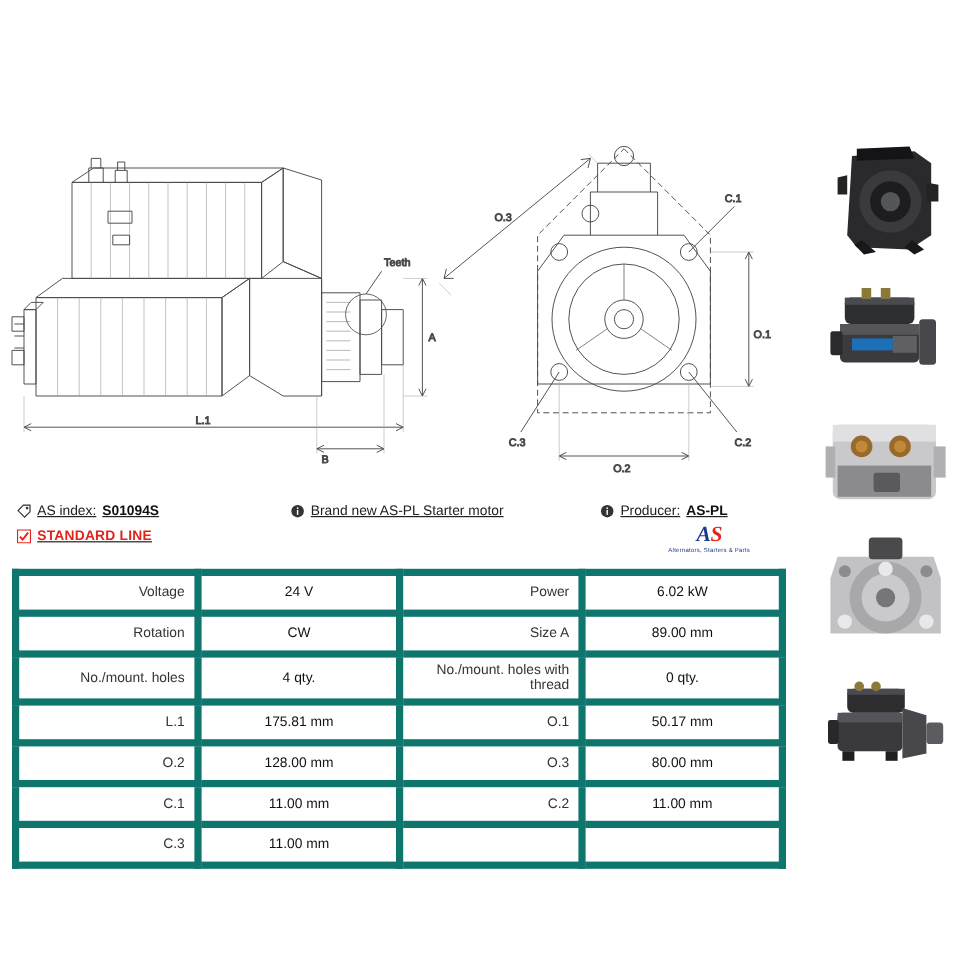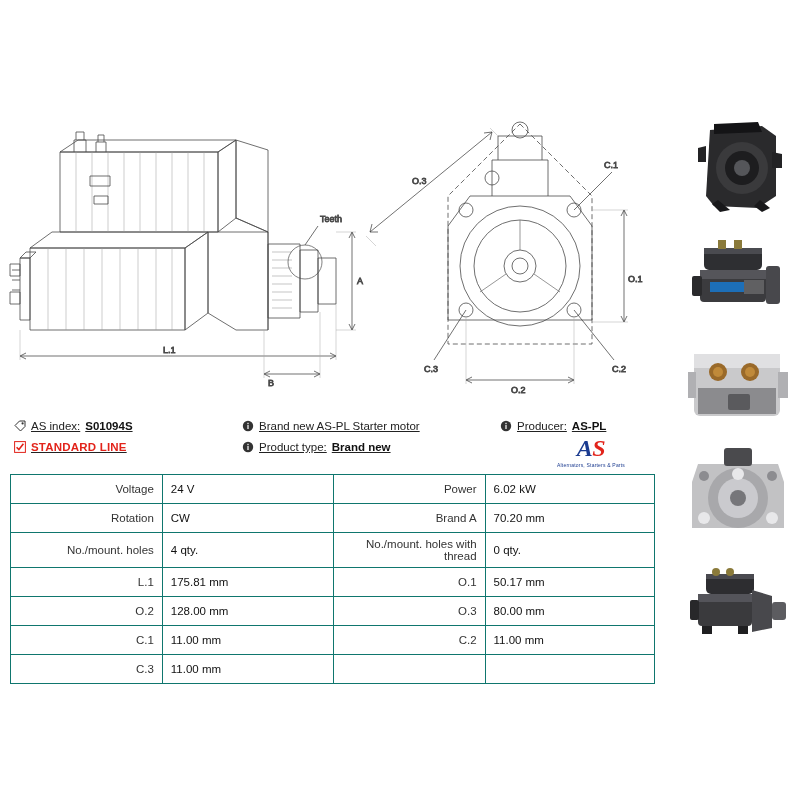--- a/index.html
+++ b/index.html
@@ -87,21 +87,21 @@
     position: absolute;
     left: 536px;
     top: 436px;
     width: 110px;
     text-align: center;
   }
   .as-logo .mark {
     font-family: "Liberation Serif", serif;
     font-weight: bold;
     font-style: italic;
-    font-size: 24px;
+    font-size: 18px;
     color: #1a3a8f;
     line-height: 1;
     letter-spacing: -0.5px;
   }
   .as-logo .mark .s-red { color: #e2231a; }
   .as-logo .sub {
     font-size: 5px;
     color: #1a3a8f;
     letter-spacing: .2px;
     margin-top: 2px;
@@ -110,33 +110,33 @@
   
   table.specs {
     position: absolute;
     left: 10px;
     top: 474px;
     width: 645px;
     border-collapse: collapse;
     font-size: 11.5px;
   }
   table.specs td {
-    border: 1px solid #0f766e;
+    border: 6px solid #0f766e;
     padding: 5px 8px;
     height: 18px;
     vertical-align: middle;
   }
   td.k {
     width: 160px;
     text-align: right;
     color: #333;
   }
   td.v {
     width: 192px;
-    text-align: left;
+    text-align: center;
     color: #111;
   }
   td.empty { background: #fff; }
 
   .dim-label {
     font-size: 9px;
     fill: #333;
     font-family: "Liberation Sans", sans-serif;
   }
 </style>
@@ -375,53 +375,42 @@
     <div class="info-row">
       <div class="info-cell c1">
         <span class="icon check-icon">
           <svg width="12" height="12" viewBox="0 0 12 12">
             <rect x="0.6" y="0.6" width="10.8" height="10.8" fill="none" stroke="#e2231a" stroke-width="1"></rect>
             <path d="M2.6 6.2 L4.9 8.6 L9.4 2.8" fill="none" stroke="#e2231a" stroke-width="1.6"></path>
           </svg>
         </span>
         <span class="std-line">STANDARD LINE</span>
       </div>
-      <div class="info-cell c2">
-        <span class="icon info-icon">
-          <svg width="12" height="12" viewBox="0 0 12 12">
-            <circle cx="6" cy="6" r="5.2" fill="#333"></circle>
-            <rect x="5.4" y="5" width="1.2" height="4" fill="#fff"></rect>
-            <rect x="5.4" y="2.8" width="1.2" height="1.4" fill="#fff"></rect>
-          </svg>
-        </span>
-        <span class="lbl">Product type:</span>
-        <span class="val-bold">Brand new</span>
-      </div>
       <div class="info-cell c3"></div>
     </div>
   </div>
 
   <div class="as-logo">
     <div class="mark"><span>A</span><span class="s-red">S</span></div>
     <div class="sub">Alternators, Starters &amp; Parts</div>
   </div>
 
   <table class="specs">
     <tbody>
       <tr>
         <td class="k">Voltage</td>
         <td class="v">24 V</td>
         <td class="k">Power</td>
         <td class="v">6.02 kW</td>
       </tr>
       <tr>
         <td class="k">Rotation</td>
         <td class="v">CW</td>
-        <td class="k">Brand A</td>
-        <td class="v">70.20 mm</td>
+        <td class="k">Size A</td>
+        <td class="v">89.00 mm</td>
       </tr>
       <tr>
         <td class="k">No./mount. holes</td>
         <td class="v">4 qty.</td>
         <td class="k">No./mount. holes with thread</td>
         <td class="v">0 qty.</td>
       </tr>
       <tr>
         <td class="k">L.1</td>
         <td class="v">175.81 mm</td>

